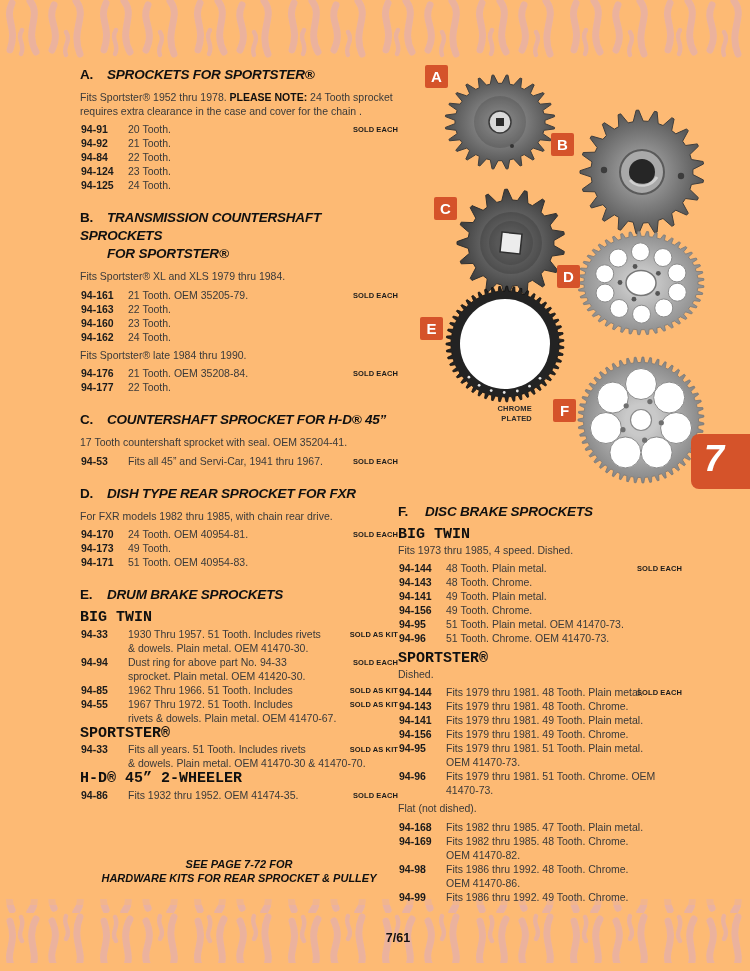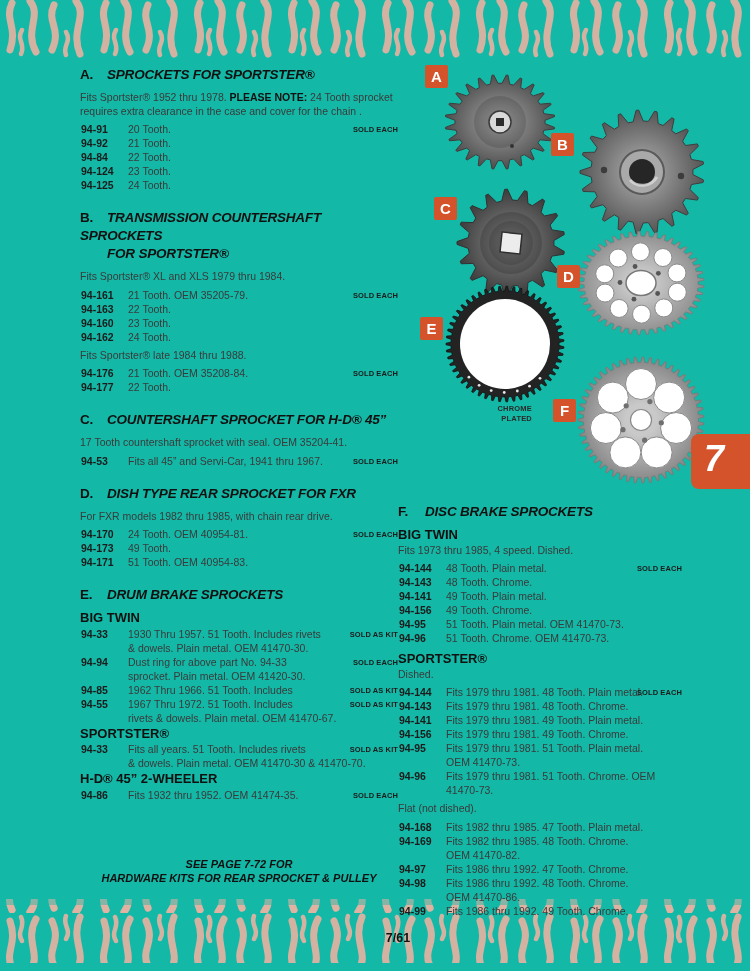--- a/index.html
+++ b/index.html
@@ -1,32 +1,32 @@
 <!DOCTYPE html>
 <html><head>
 <meta charset="utf-8">
 <style>
   html,body{margin:0;padding:0;background:#888;}
-  #page{position:relative;width:750px;height:971px;background:#14b8a6;margin:0 auto;
+  #page{position:relative;width:750px;height:971px;background:#fdba74;margin:0 auto;
         font-family:"Liberation Sans",sans-serif;overflow:hidden;}
   .flameband{position:absolute;left:0;width:750px;pointer-events:none;}
   #flame-top{top:0;height:58px;}
   #flame-bottom{bottom:0;height:72px;transform:scaleY(-1);}
   
   #left-col{position:absolute;left:80px;top:66px;width:318px;}
   #right-col{position:absolute;left:398px;top:503px;width:284px;}
   .section{margin-bottom:17px;}
   .sec-heading{font-style:italic;font-weight:bold;font-size:13.5px;line-height:18px;
                color:#101010;margin-bottom:7px;letter-spacing:-0.2px;}
   .sec-letter{display:inline-block;width:27px;font-style:normal;font-weight:bold;}
   .sec-title2{padding-left:27px;}
   .intro{font-size:10.5px;line-height:13.5px;color:#3a3a3a;margin:0 0 4px 0;}
   .intro b{color:#101010;}
   .intro.gap{margin-top:5px;}
-  .subhead{font-weight:bold;font-size:13px;line-height:14.5px;color:#101010;margin:2px 0 1px 0;}
+  .subhead{font-weight:bold;font-size:15px;line-height:14.5px;color:#101010;margin:2px 0 1px 0;font-family:Liberation Mono, monospace;}
   .subhead.gap{margin-top:7px;}
   .row{position:relative;padding-left:48px;font-size:10.5px;line-height:14px;color:#3a3a3a;}
   .row .part{position:absolute;left:1px;top:0;font-weight:bold;color:#1b1b1b;}
   .row .note{position:absolute;right:0;top:3px;font-weight:bold;font-size:7.5px;
              line-height:9px;color:#1b1b1b;letter-spacing:0.1px;}
   
   #gear-panel{position:absolute;left:0;top:0;pointer-events:none;}
   .badge{position:absolute;width:23px;height:23px;background:#d5532a;color:#fff;
          font-weight:bold;font-size:15px;line-height:23px;text-align:center;border-radius:2px;}
   #badge-A{left:425px;top:65px;}  #badge-B{left:551px;top:133px;}
@@ -78,21 +78,21 @@
         <div class="row"><span class="part">94-124</span><span class="desc-col"><span class="desc">23 Tooth.</span></span></div>
         <div class="row"><span class="part">94-125</span><span class="desc-col"><span class="desc">24 Tooth.</span></span></div>
       </div>
       <div class="section">
         <div class="sec-heading"><span class="sec-letter">B.</span><span class="sec-title">TRANSMISSION COUNTERSHAFT SPROCKETS</span><div class="sec-title2">FOR  SPORTSTER®</div></div>
         <p class="intro"><span>Fits Sportster® XL and XLS 1979 thru 1984.</span></p>
         <div class="row"><span class="part">94-161</span><span class="desc-col"><span class="desc">21 Tooth. OEM 35205-79.</span></span><span class="note">SOLD EACH</span></div>
         <div class="row"><span class="part">94-163</span><span class="desc-col"><span class="desc">22 Tooth.</span></span></div>
         <div class="row"><span class="part">94-160</span><span class="desc-col"><span class="desc">23 Tooth.</span></span></div>
         <div class="row"><span class="part">94-162</span><span class="desc-col"><span class="desc">24 Tooth.</span></span></div>
-        <p class="intro gap"><span>Fits Sportster® late 1984 thru 1988.</span></p>
+        <p class="intro gap"><span>Fits Sportster® late 1984 thru 1990.</span></p>
         <div class="row"><span class="part">94-176</span><span class="desc-col"><span class="desc">21 Tooth. OEM 35208-84.</span></span><span class="note">SOLD EACH</span></div>
         <div class="row"><span class="part">94-177</span><span class="desc-col"><span class="desc">22 Tooth.</span></span></div>
       </div>
       <div class="section">
         <div class="sec-heading"><span class="sec-letter">C.</span><span class="sec-title">COUNTERSHAFT SPROCKET FOR H-D® 45”</span></div>
         <p class="intro"><span>17 Tooth countershaft sprocket with seal. OEM 35204-41.</span></p>
         <div class="row"><span class="part">94-53</span><span class="desc-col"><span class="desc">Fits all 45” and Servi-Car, 1941 thru 1967.</span></span><span class="note">SOLD EACH</span></div>
       </div>
       <div class="section">
         <div class="sec-heading"><span class="sec-letter">D.</span><span class="sec-title">DISH TYPE REAR SPROCKET FOR FXR</span></div>
@@ -129,21 +129,20 @@
         <p class="intro"><span>Dished.</span></p>
         <div class="row"><span class="part">94-144</span><span class="desc-col"><span class="desc">Fits 1979 thru 1981. 48 Tooth. Plain metal.</span></span><span class="note">SOLD EACH</span></div>
         <div class="row"><span class="part">94-143</span><span class="desc-col"><span class="desc">Fits 1979 thru 1981. 48 Tooth. Chrome.</span></span></div>
         <div class="row"><span class="part">94-141</span><span class="desc-col"><span class="desc">Fits 1979 thru 1981. 49 Tooth. Plain metal.</span></span></div>
         <div class="row"><span class="part">94-156</span><span class="desc-col"><span class="desc">Fits 1979 thru 1981. 49 Tooth. Chrome.</span></span></div>
         <div class="row"><span class="part">94-95</span><span class="desc-col"><span class="desc">Fits 1979 thru 1981. 51 Tooth. Plain metal.</span><div class="desc">OEM 41470-73.</div></span></div>
         <div class="row"><span class="part">94-96</span><span class="desc-col"><span class="desc">Fits 1979 thru 1981. 51 Tooth. Chrome.  OEM 41470-73.</span></span></div>
         <p class="intro gap"><span>Flat (not dished).</span></p>
         <div class="row"><span class="part">94-168</span><span class="desc-col"><span class="desc">Fits 1982 thru 1985. 47 Tooth. Plain metal.</span></span></div>
         <div class="row"><span class="part">94-169</span><span class="desc-col"><span class="desc">Fits 1982 thru 1985. 48 Tooth. Chrome.</span><div class="desc">OEM 41470-82.</div></span></div>
-        <div class="row"><span class="part">94-97</span><span class="desc-col"><span class="desc">Fits 1986 thru 1992. 47 Tooth. Chrome.</span></span></div>
         <div class="row"><span class="part">94-98</span><span class="desc-col"><span class="desc">Fits 1986 thru 1992. 48 Tooth. Chrome.</span><div class="desc">OEM 41470-86.</div></span></div>
         <div class="row"><span class="part">94-99</span><span class="desc-col"><span class="desc">Fits 1986 thru 1992. 49 Tooth. Chrome.</span></span></div>
       </div>
     </div>
 
   <svg id="gear-panel" width="750" height="971" viewBox="0 0 750 971">
       <defs>
         <radialGradient id="gA">
           <stop offset="25%" stop-color="#909090"></stop>
           <stop offset="100%" stop-color="#4e4e4e"></stop>

